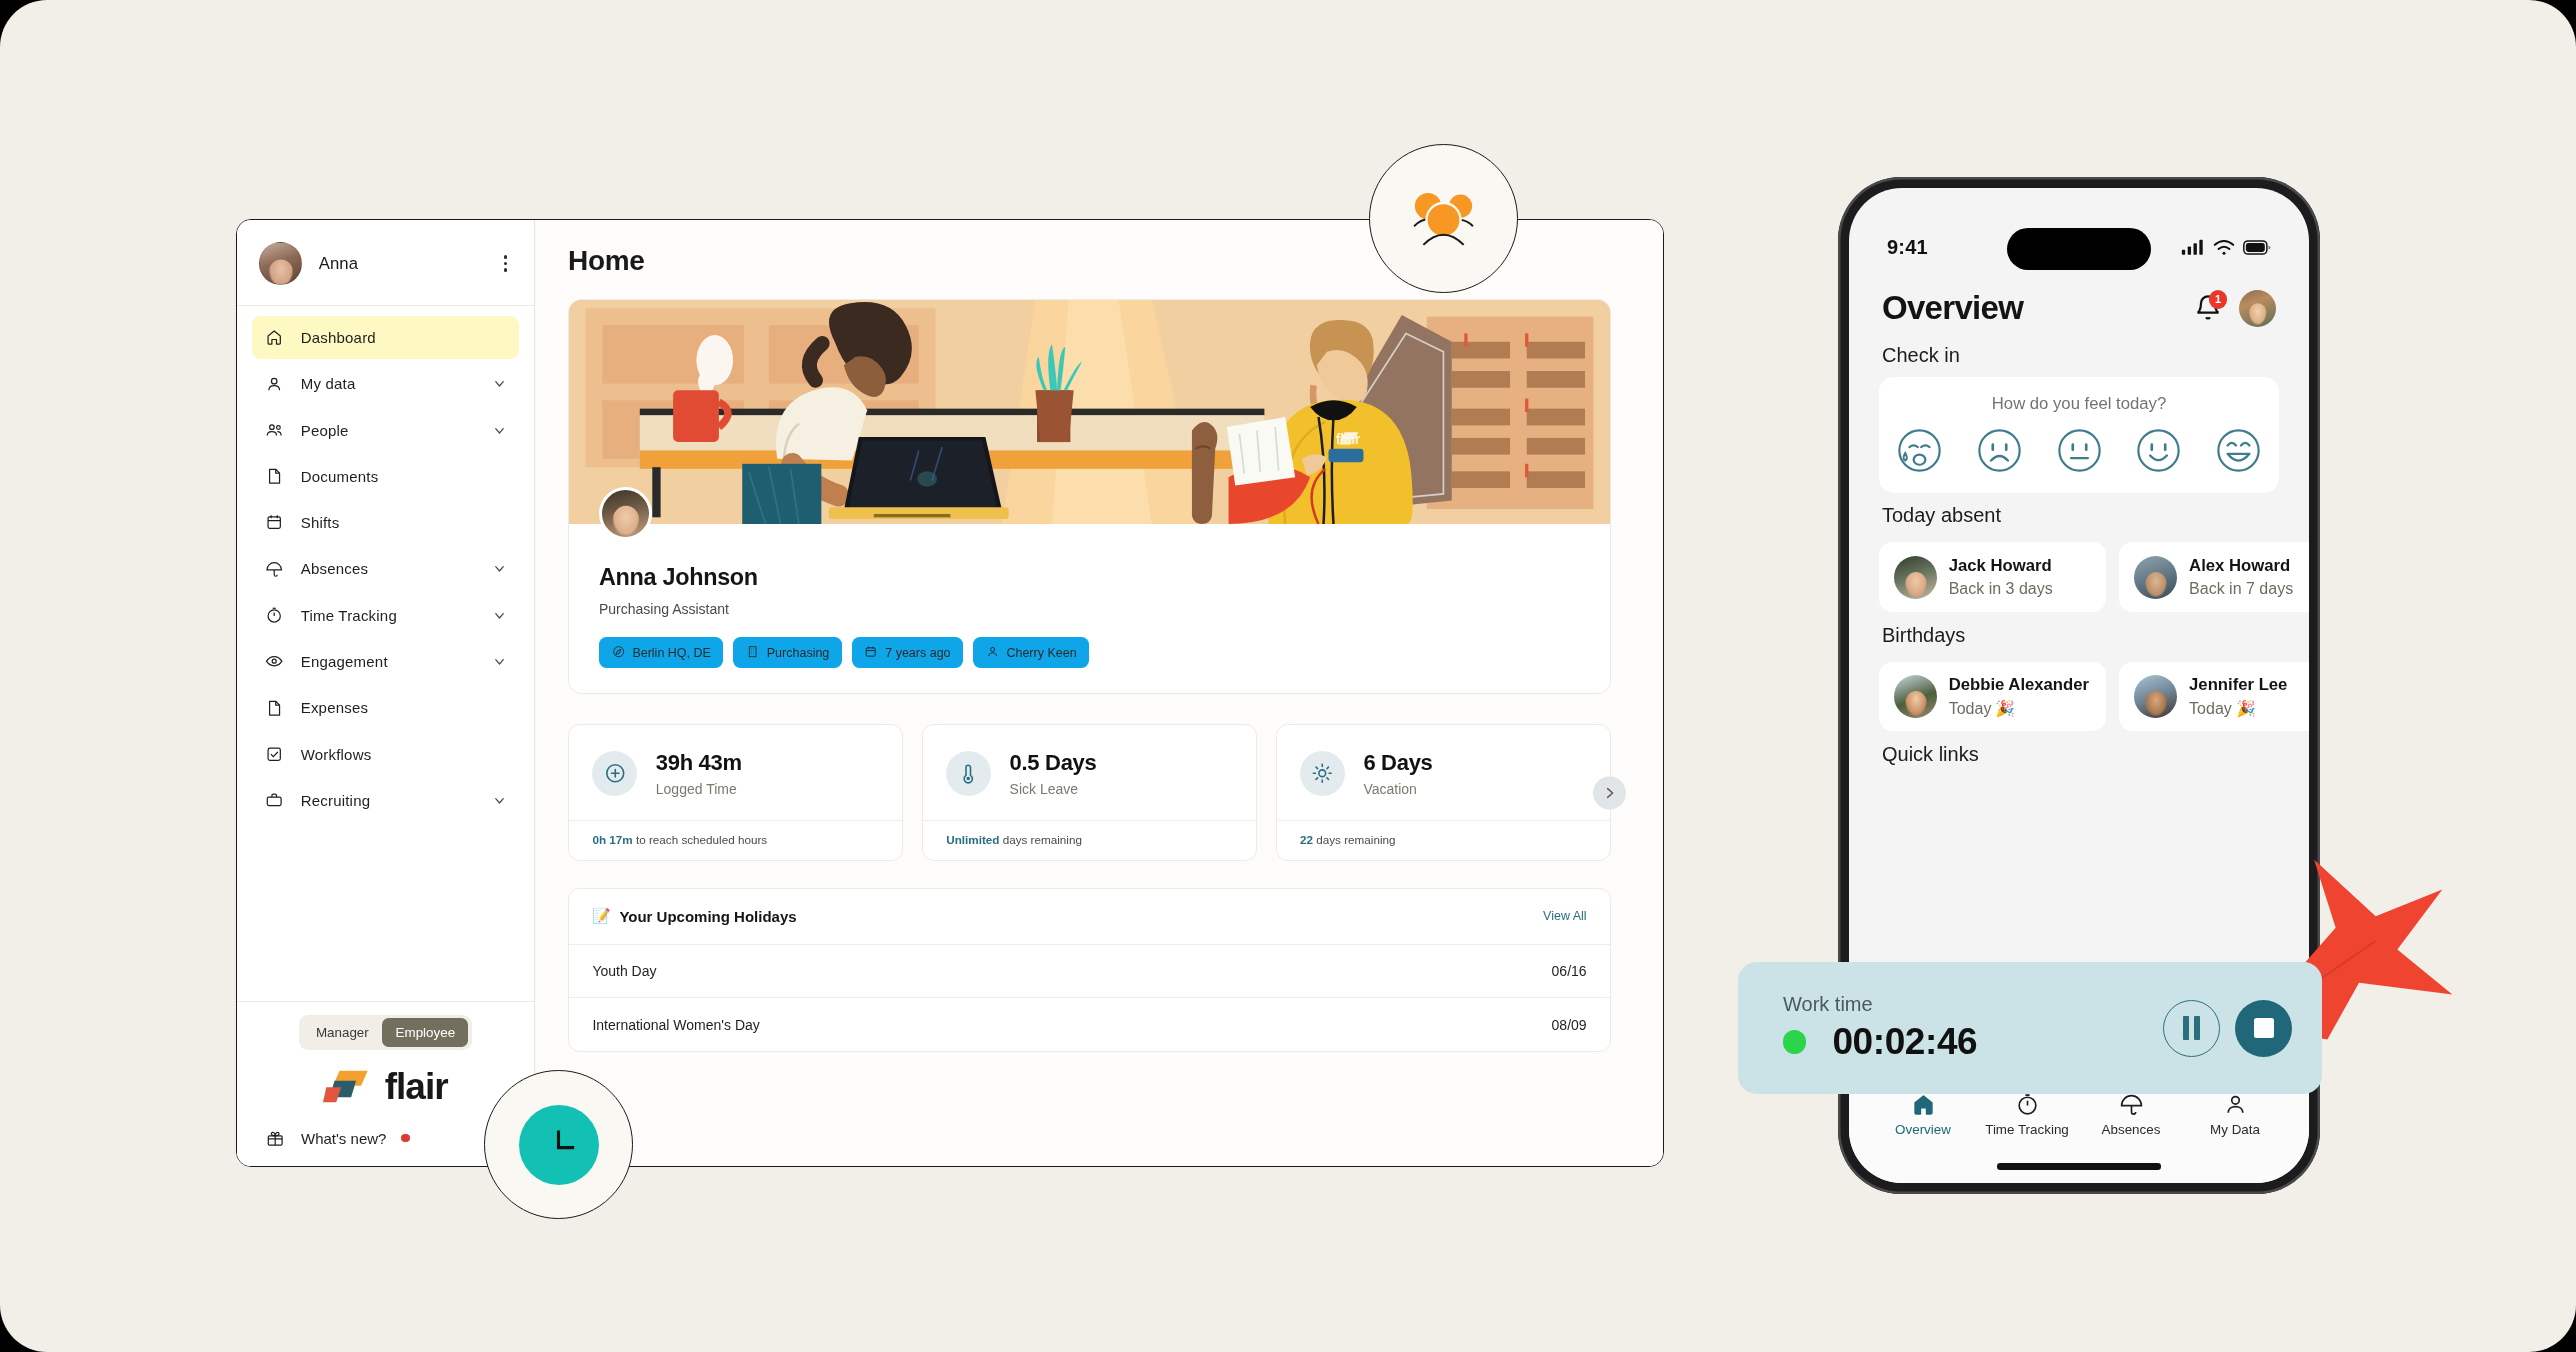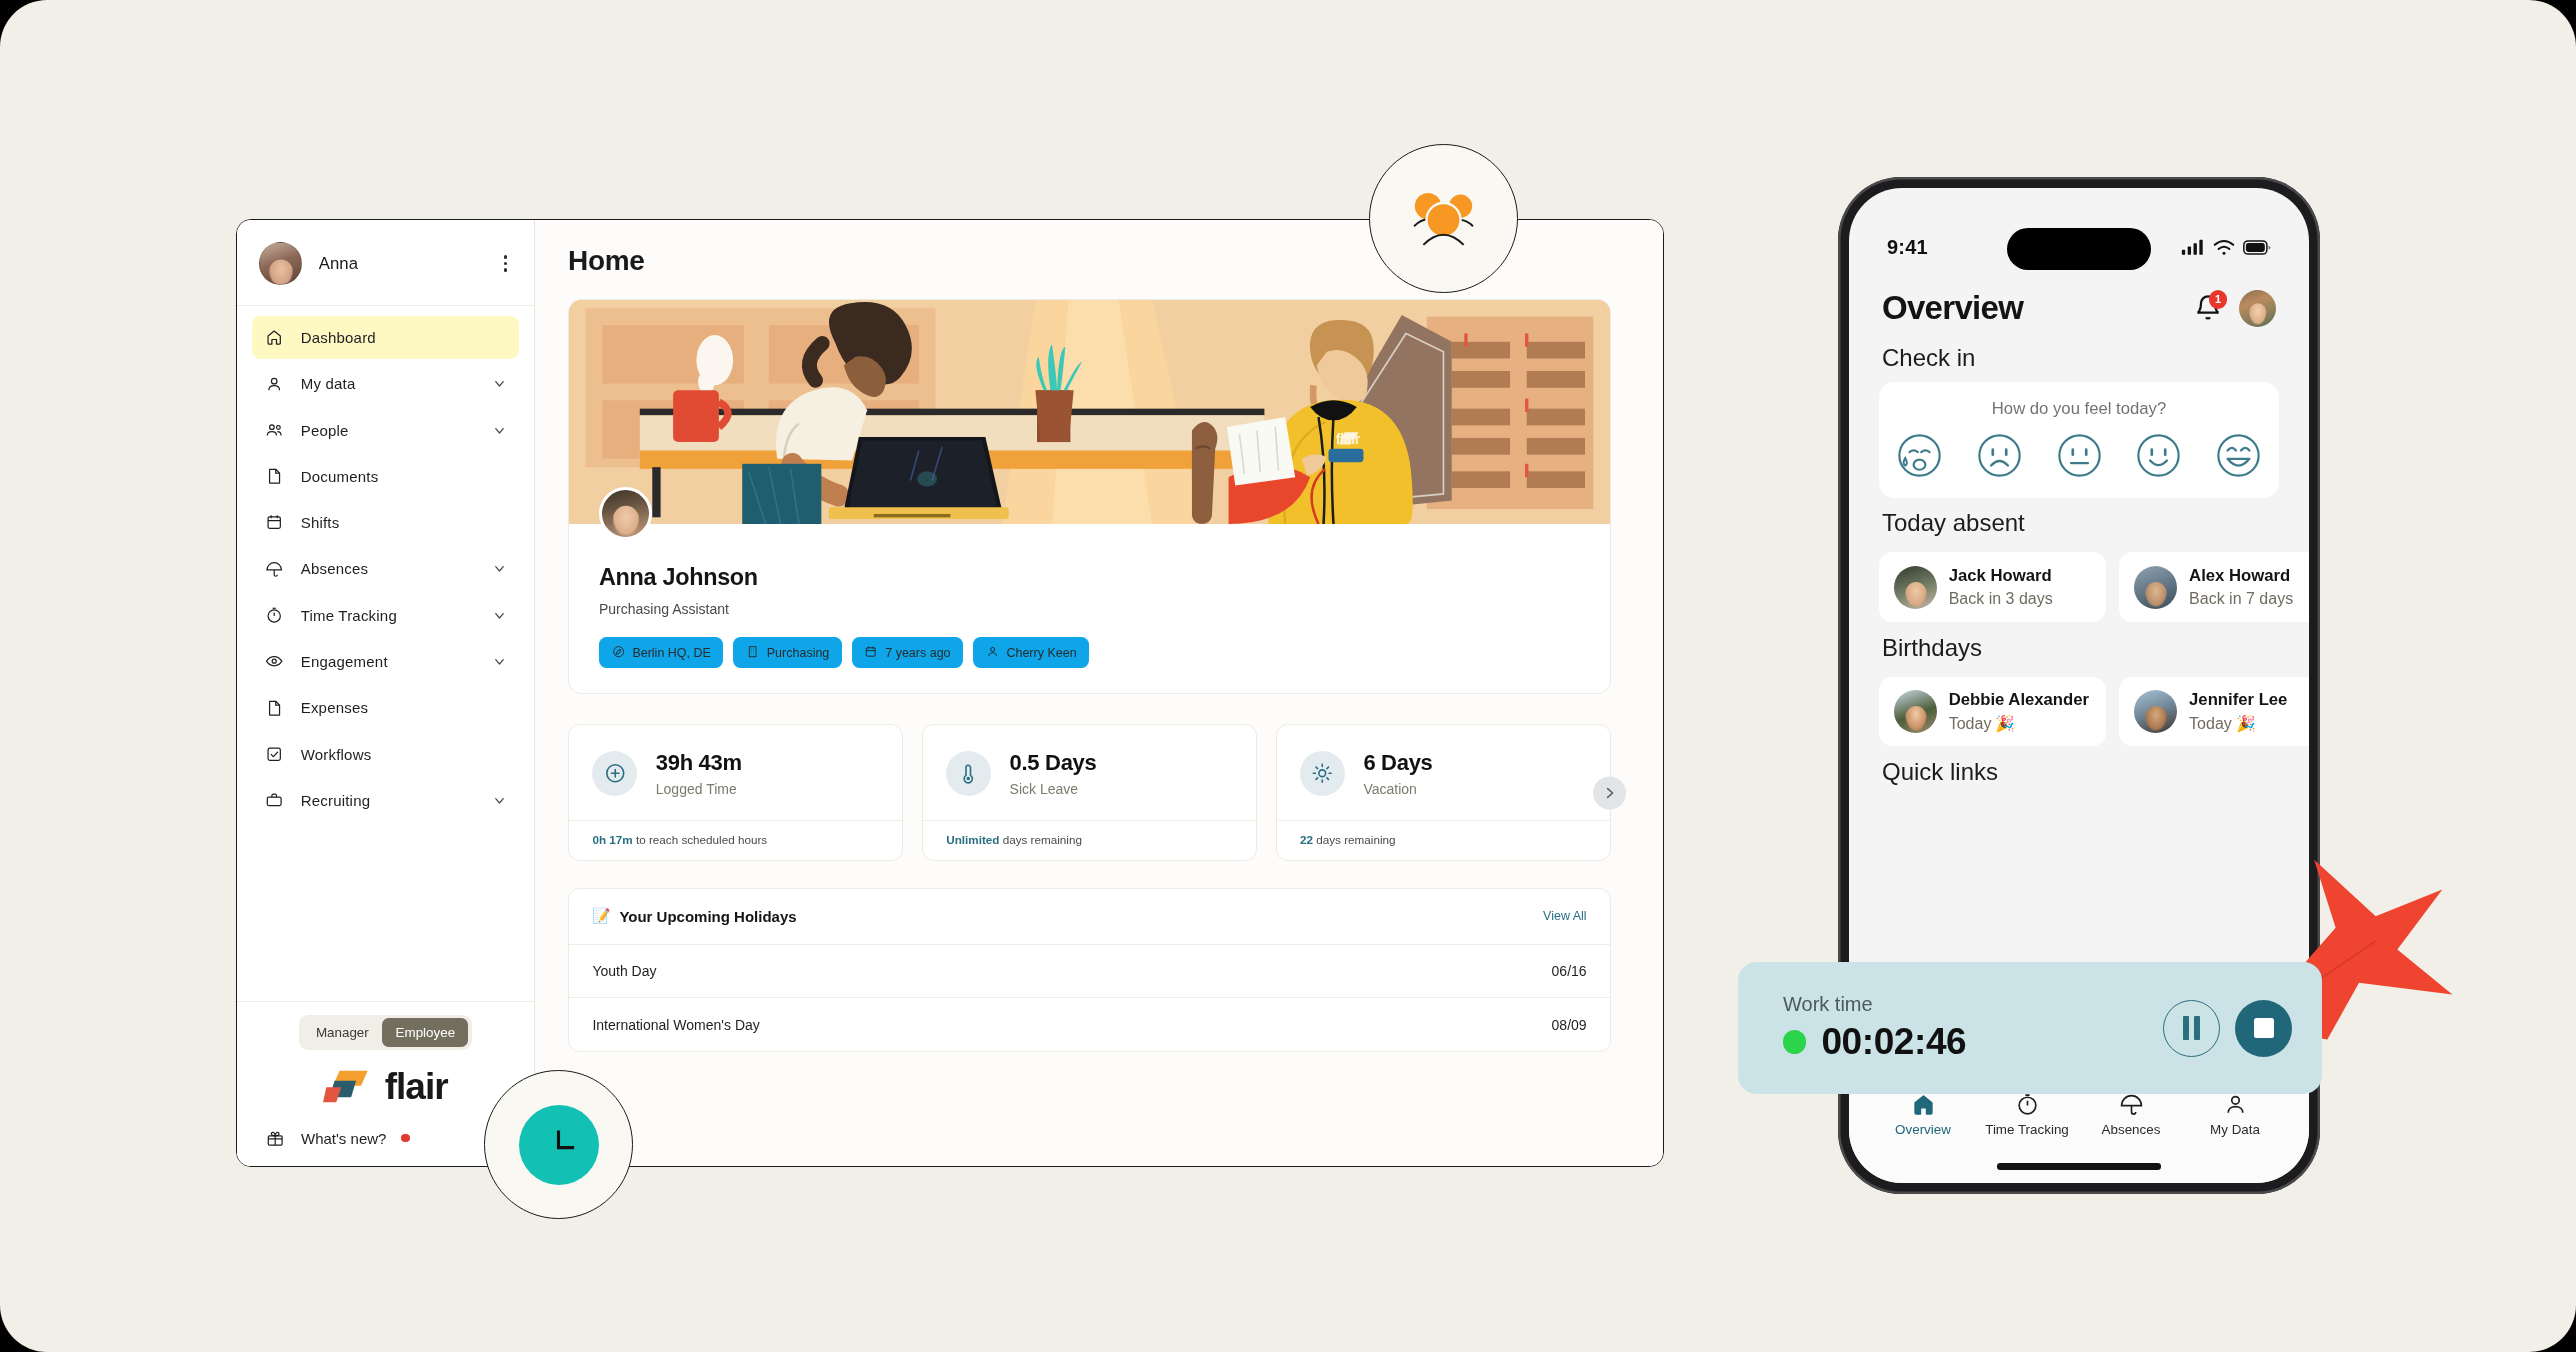--- a/index.html
+++ b/index.html
@@ -253,21 +253,21 @@
     background: linear-gradient(160deg,#8A6D4E 0%,#B98C5F 35%,#5C6E55 100%);
     position:relative;
   }
   .ph-avatar::after{
     content:""; position:absolute;left:50%;top:50%;width:18.4px;height:22px;
     transform:translate(-50%,-22%);
     background: radial-gradient(ellipse at 50% 36%, #F2D0AE 0%, #DDAE87 60%, transparent 72%);
     border-radius:50% 50% 46% 46%;
   }
 
-  .ph-sec-title { font-size: 24px; color:#1C1C1C; padding: 11.7px 33px 10px 33px; }
+  .ph-sec-title { font-size: 20px; color:#1C1C1C; padding: 11.7px 33px 10px 33px; }
   .checkin-card {
     margin: 0 30px; background:#FFFFFF; border-radius: 15px;
     padding: 16.7px 15px 18.4px 15px;
   }
   .checkin-q { font-size:16.7px; color:#737373; text-align:center; margin-bottom: 13.4px; }
   .faces { display:flex; justify-content:space-between; padding: 0 1.7px; }
   .face { width: 47px; height:47px; }
 
   .hcards { display:flex; gap:13.4px; padding: 5px 30px 0 30px; }
   .hcard {
@@ -292,21 +292,21 @@
   
   #timer-widget {
     position:absolute; left: -209px; bottom: 102px;
     width: 584px; height: 132px;
     background:#CBE3E6; border-radius: 18.4px;
     display:flex; align-items:center; z-index: 60;
     padding: 0 30px 0 45px;
   }
   .tw-left { flex:1; }
   .tw-label { font-size: 20px; color:#4A5A5C; margin-bottom: 5px; }
-  .tw-timerow { display:flex; align-items:center; gap: 15px; }
+  .tw-timerow { display:flex; align-items:center; gap: 26px; }
   .tw-dot { width: 23.4px; height:23.4px; border-radius:50%; background:#2BD44A; flex:0 0 23.4px; }
   .tw-time { font-size: 37px; font-weight:700; color:#111; letter-spacing:-0.4px; }
   .tw-btns { display:flex; align-items:center; gap: 15px; }
   .btn-pause {
     width: 57px; height:57px; border-radius:50%;
     border: 1.7px solid #2B6E7D; display:flex;align-items:center;justify-content:center;
     cursor:pointer;
   }
   .btn-pause i { width:5.8px; height:23.4px; background:#2B6E7D; display:block; margin:0 2.5px; border-radius:0.8px;}
   .btn-stop {

